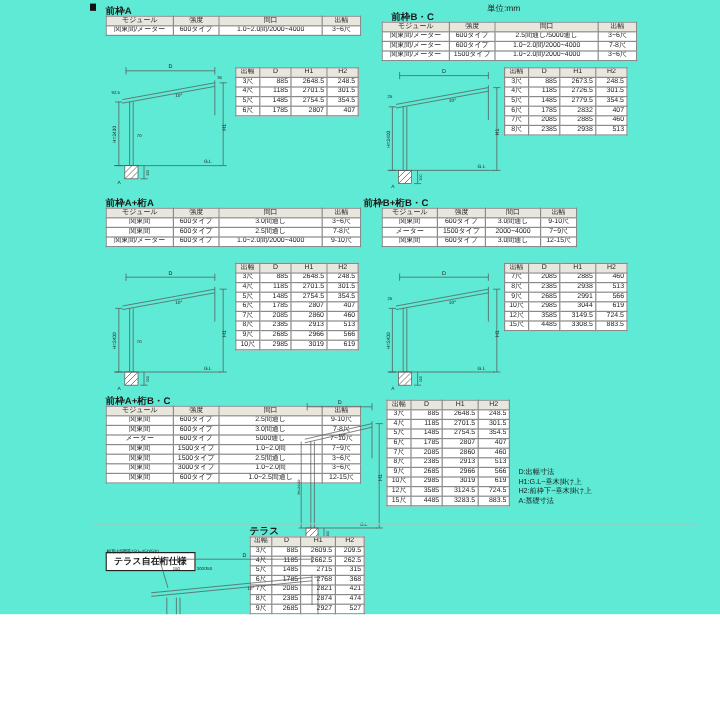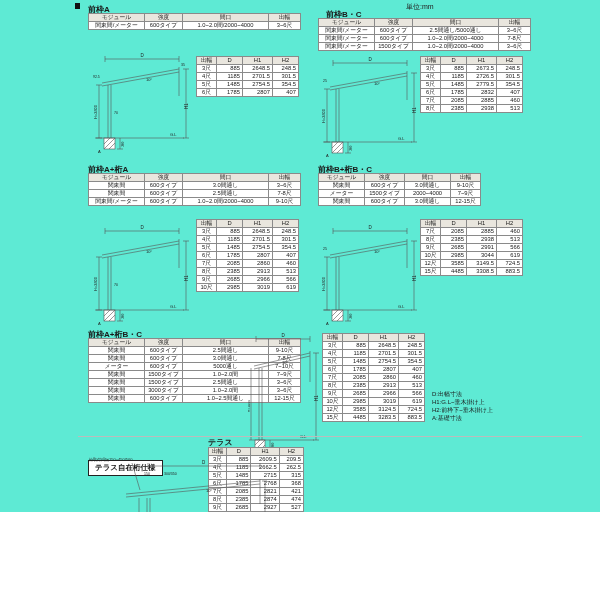--- a/index.html
+++ b/index.html
@@ -349,21 +349,21 @@
         </tr>
         <tr>
           <td>10尺</td>
           <td>2985</td>
           <td>3019</td>
           <td>619</td>
         </tr>
       </tbody>
   </table>
 
-  <div class="sec-title" style="left:318px;top:164px">前枠B+桁B・C</div>
+  <div class="sec-title" style="left:303px;top:164px">前枠B+桁B・C</div>
   <table class="spec" style="left:318px;top:173px;width:162px">
     <colgroup>
         <col style="width:46px">
         <col style="width:40px">
         <col style="width:46px">
         <col style="width:30px">
       </colgroup>
     <thead>
         <tr>
           <th>モジュール</th>

